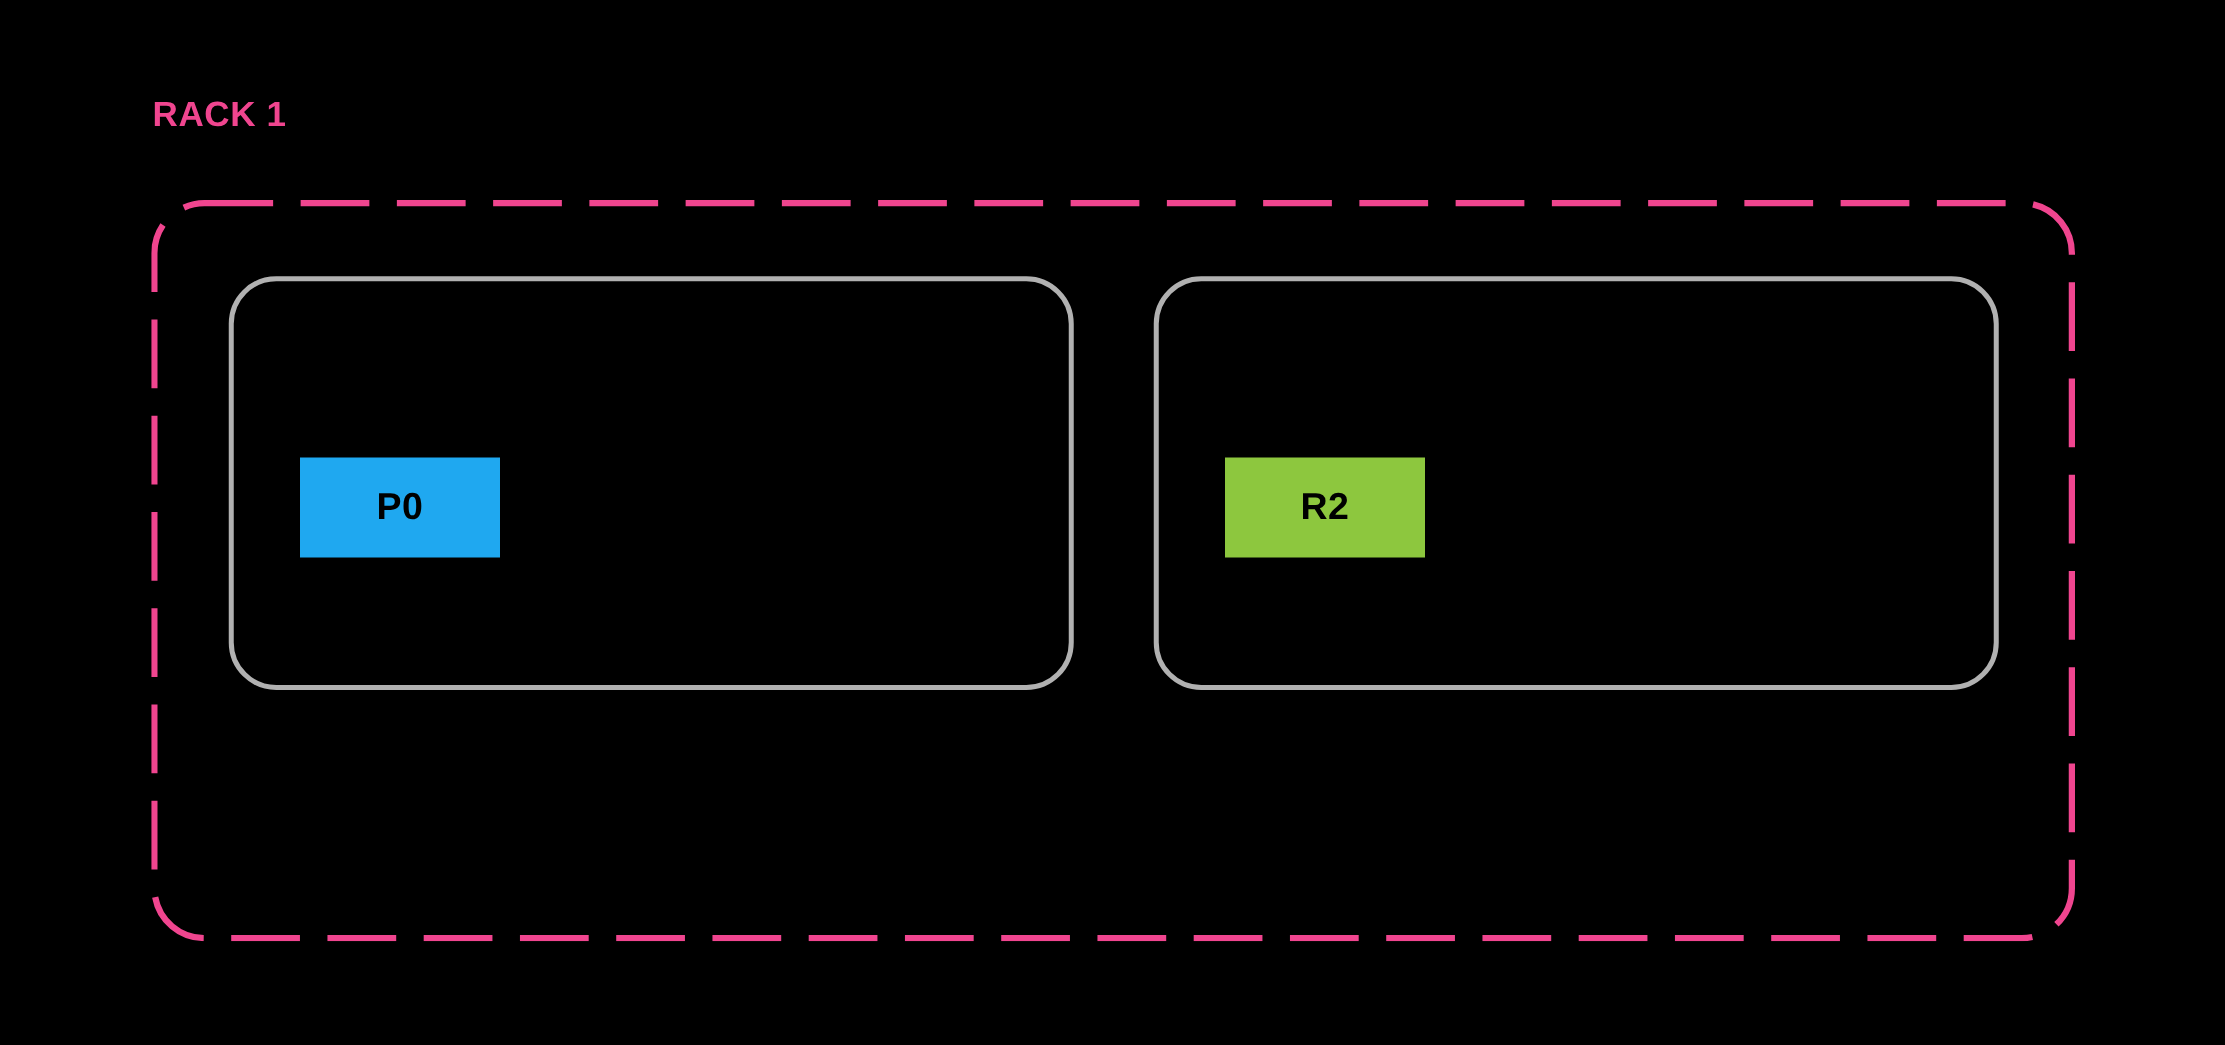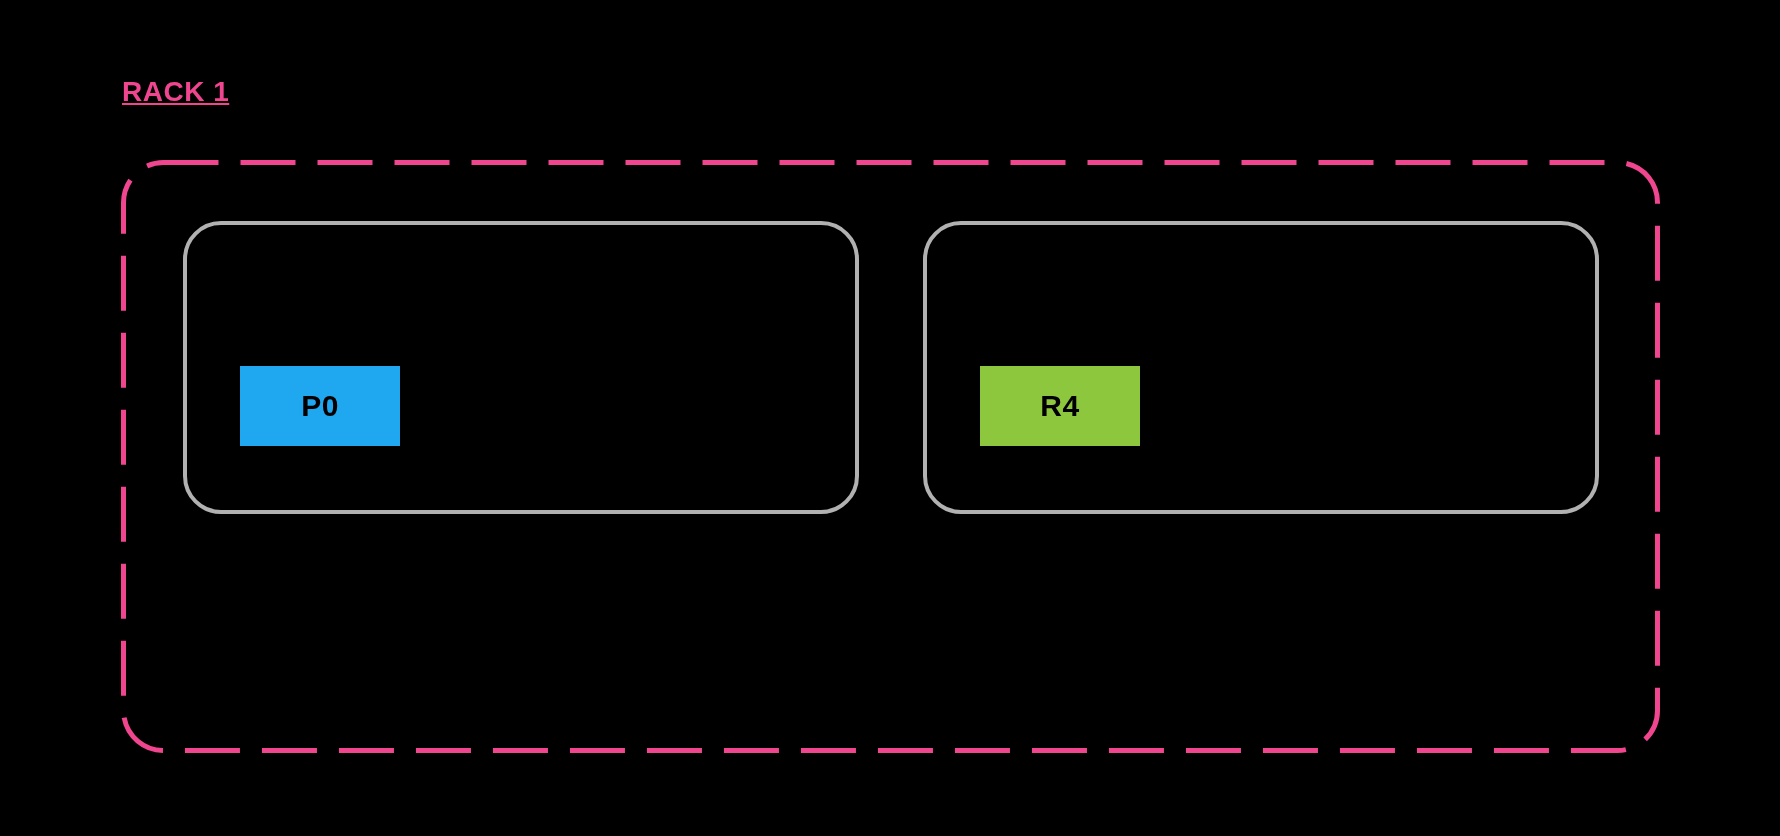--- a/index.html
+++ b/index.html
@@ -28,41 +28,40 @@
   .rack-label {
     position: absolute;
     left: 122px;
     top: 78px;
     color: var(--rack-label);
     font-size: 28px;
     font-weight: bold;
     letter-spacing: 0.5px;
     line-height: 1;
     white-space: nowrap;
-    text-decoration: underline;
   }
   .rack {
     position: absolute;
     left: 121px;
     top: 160px;
     width: 1539px;
     height: 593px;
   }
   .rack-outline {
     position: absolute;
     left: 0;
     top: 0;
     width: 100%;
     height: 100%;
   }
   .node {
     position: absolute;
     top: 61px;
     width: 676px;
-    height: 293px;
+    height: 331px;
     border: 4px solid var(--node-border);
     border-radius: 38px;
     background: transparent;
   }
   .node-1 { left: 62px; }
   .node-2 { left: 802px; }
   .rows {
     position: absolute;
     left: 53px;
     top: 141px;
@@ -105,19 +104,19 @@
       <div class="rows">
         <div class="row">
           <div class="box primary">P0</div>
         </div>
       </div>
     </div>
 
     <div class="node node-2">
       <div class="rows">
         <div class="row">
-          <div class="box replica">R4</div>
+          <div class="box replica">R2</div>
         </div>
       </div>
     </div>
 
   </div>
 </div>
 
 </body></html>

